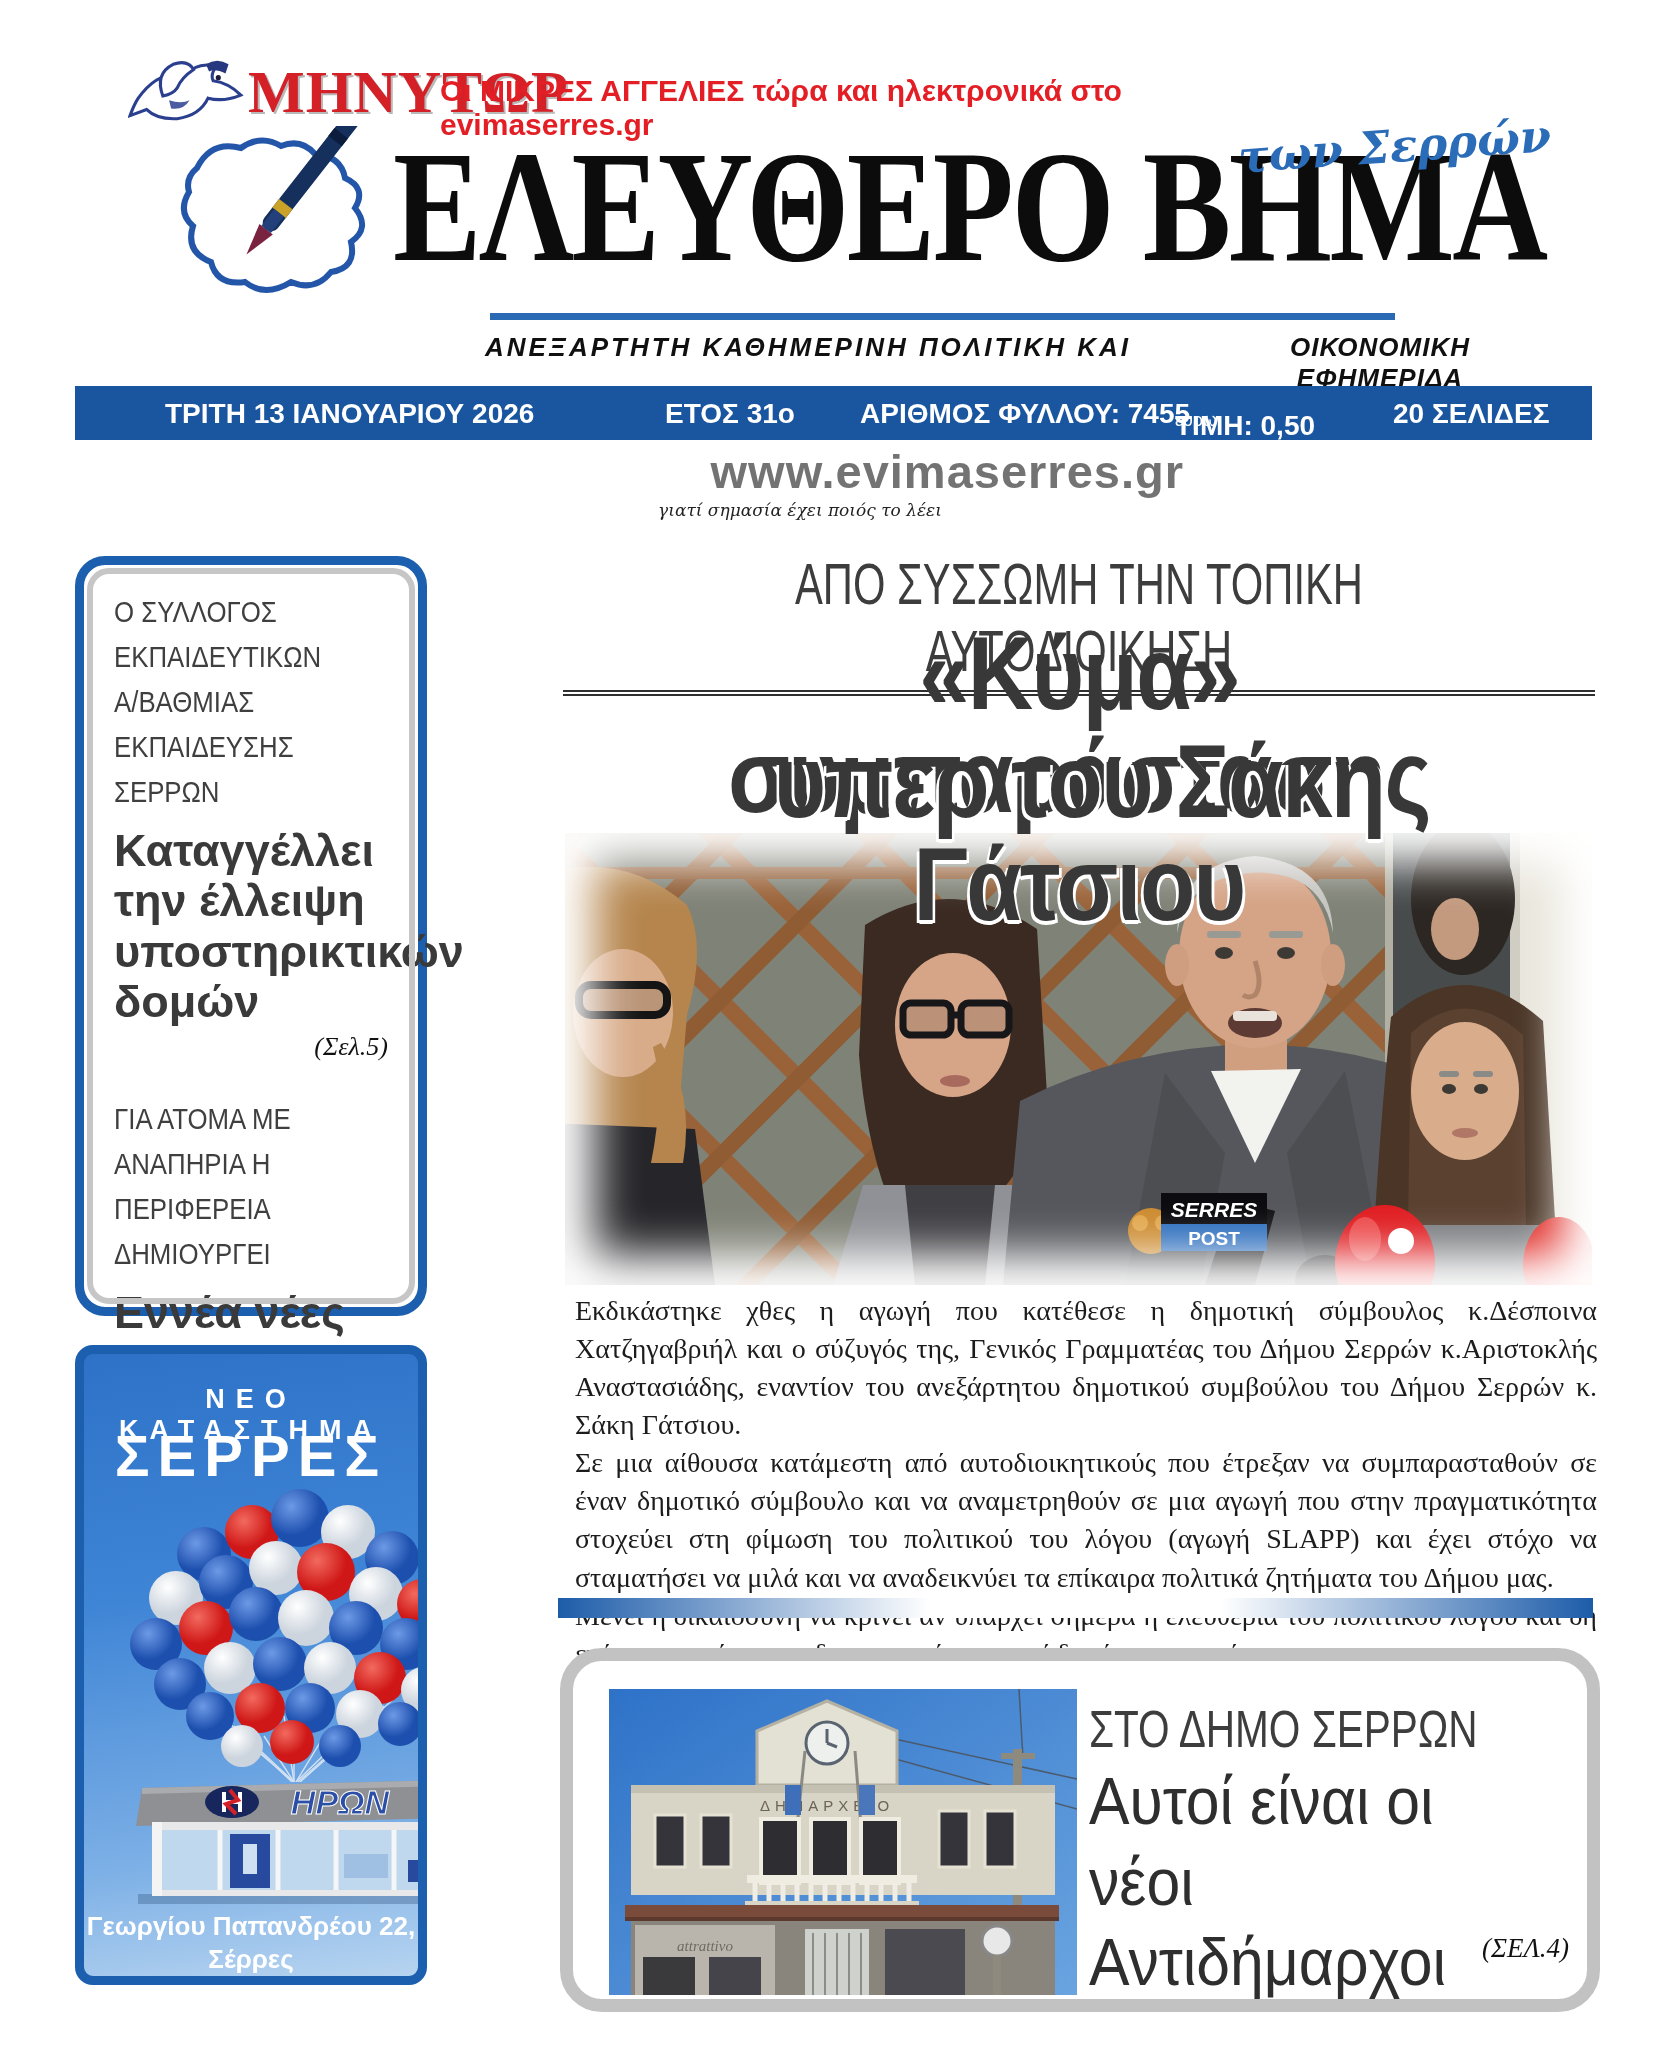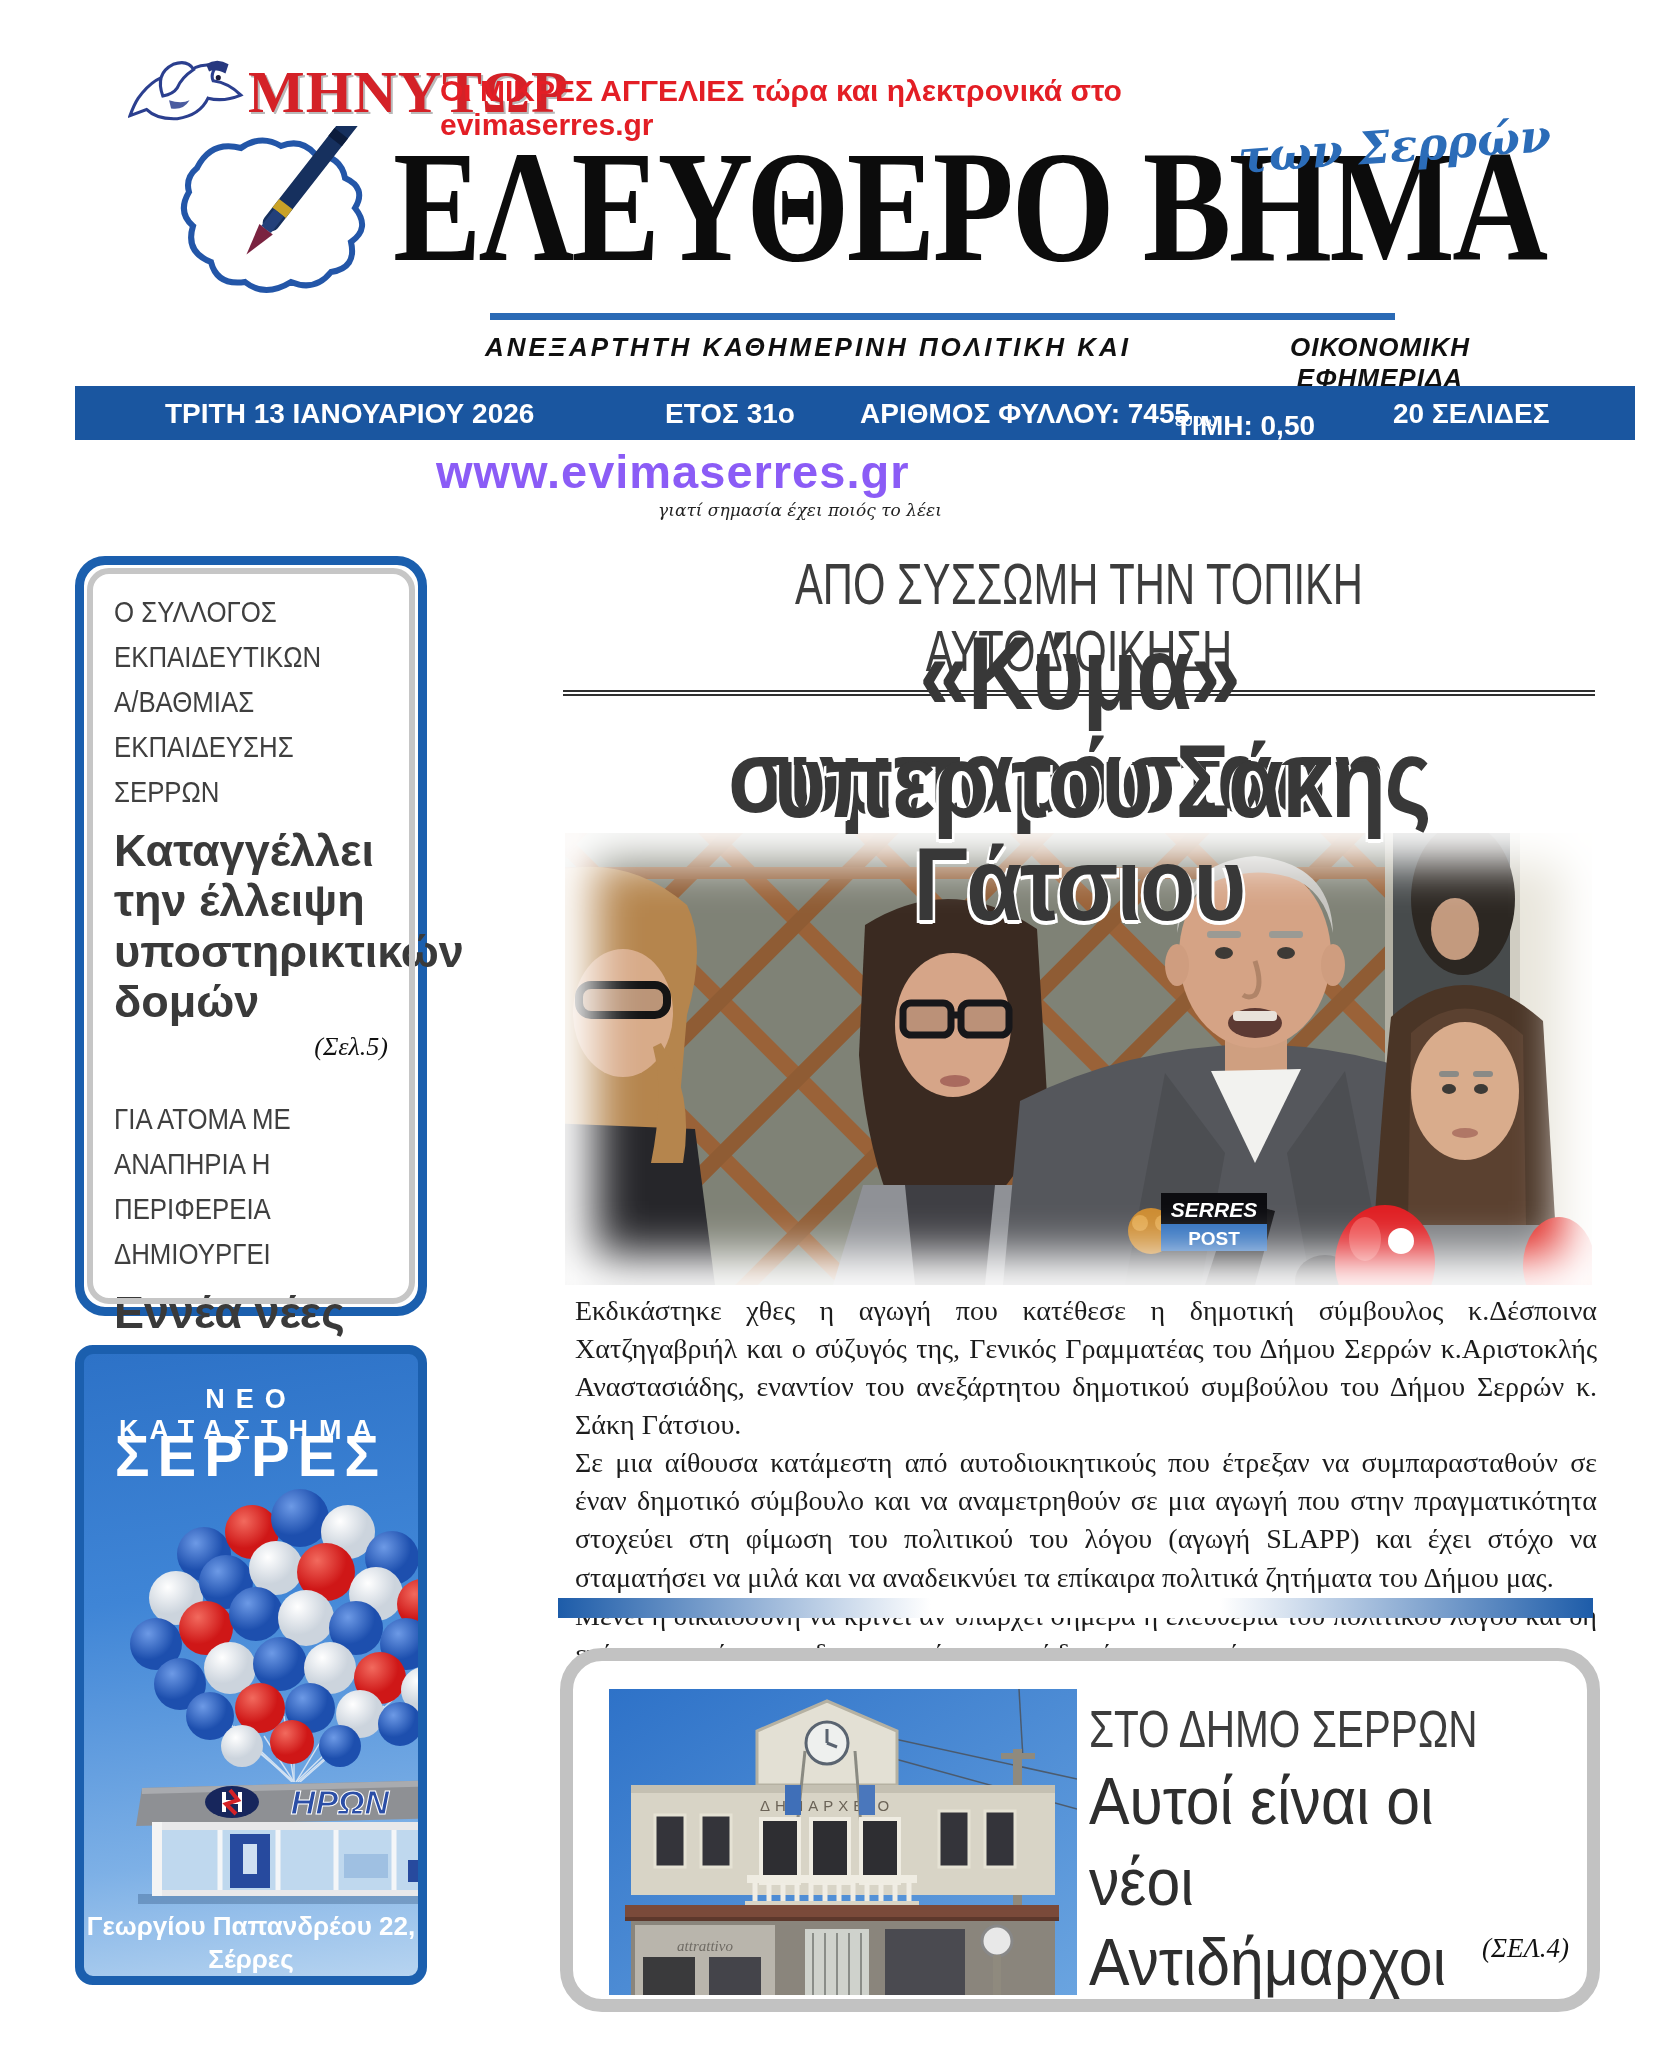--- a/index.html
+++ b/index.html
@@ -23,29 +23,29 @@
     font-weight:bold;font-size:158px;line-height:1;color:#0c0c0c;white-space:nowrap;
     transform:scaleX(.84);transform-origin:left top;letter-spacing:-3px;}
   .mast-script{left:1238px;top:120px;z-index:3;color:#2b6cb8;font-family:"DejaVu Serif",serif;
     font-style:italic;font-weight:bold;font-size:45px;transform:rotate(-4deg);}
   .sub-left{left:478px;top:332px;width:660px;text-align:center;font-weight:bold;font-style:italic;
     font-size:26px;letter-spacing:3px;color:#101010;}
   .sub-right{left:1220px;top:332px;width:320px;text-align:center;font-weight:bold;font-style:italic;
     font-size:26px;letter-spacing:1px;color:#101010;}
 
   
-  .infobar{left:75px;top:386px;width:1517px;height:54px;background:#1a56a0;color:#fff;z-index:2;padding-left:43px;}
+  .infobar{left:75px;top:386px;width:1517px;height:54px;background:#1a56a0;color:#fff;z-index:2;}
   .infobar span{position:absolute;top:12px;font-weight:bold;font-size:28px;white-space:nowrap;}
   .ib-date{left:90px;}  .ib-year{left:590px;} .ib-issue{left:785px;}
   .ib-price{left:1100px;} .ib-price .cur{font-size:18px;font-weight:normal;}
   .ib-pages{left:1318px;}
 
   
-  .urlline{left:436px;top:444px;width:760px;text-align:left;font-weight:bold;font-size:47px;
-    color:#8b5cf6;letter-spacing:1px;}
+  .urlline{left:424px;top:444px;width:760px;text-align:right;font-weight:bold;font-size:47px;
+    color:#737373;letter-spacing:1px;}
   .tagline{left:420px;top:500px;width:760px;text-align:center;font-family:"DejaVu Serif",serif;
     font-style:italic;font-size:17px;color:#222;}
 
   
   .sidebox{left:75px;width:352px;border:9px solid #1b5fae;border-radius:30px;background:#fff;box-sizing:border-box;}
   .sidebox .innerline{position:absolute;inset:3px;border:6px solid #c6c6c6;border-radius:22px;pointer-events:none;}
   .box-articles{top:556px;height:760px;padding:24px 30px 0;}
   .kicker-s{font-size:30px;color:#3f3f3f;line-height:1.5;text-decoration:underline;
     text-decoration-thickness:2px;text-underline-offset:6px;}
   .kicker-s span{display:inline-block;transform:scaleX(.86);transform-origin:left center;}

